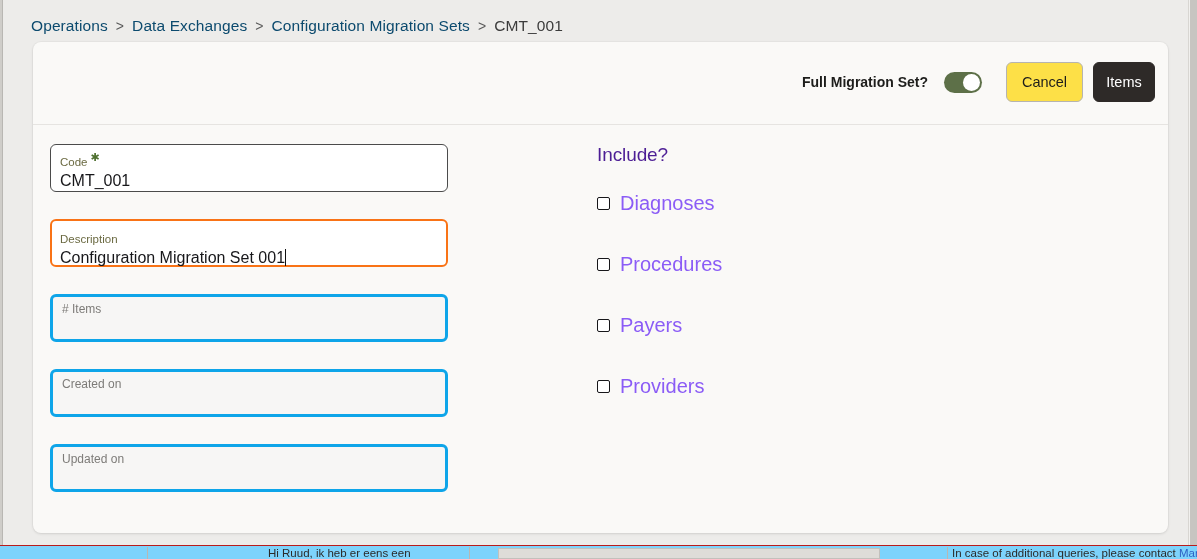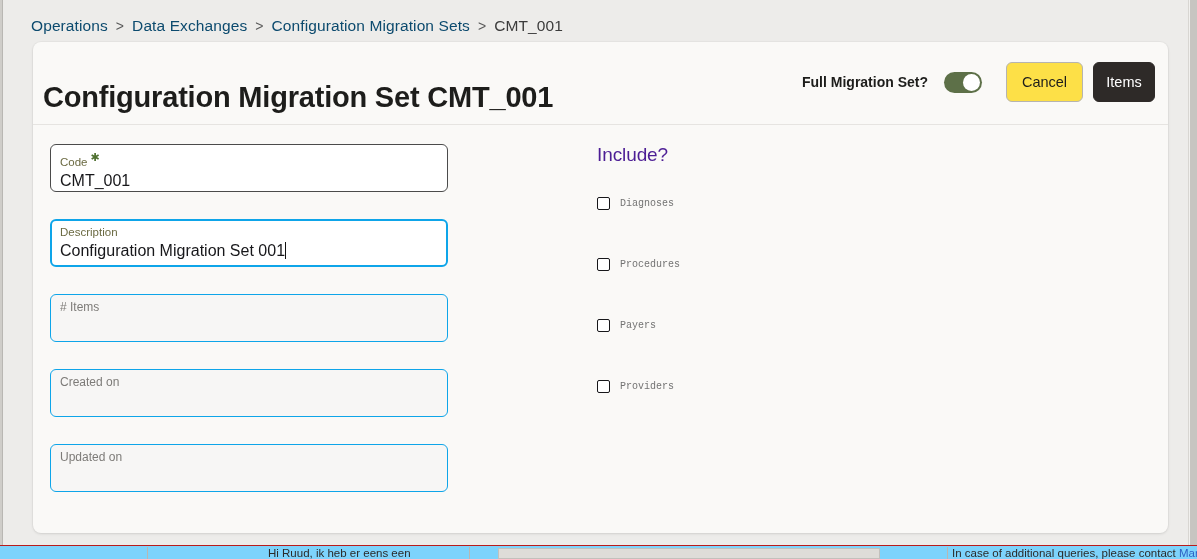--- a/index.html
+++ b/index.html
@@ -194,26 +194,26 @@
     box-sizing: border-box;
     border-radius: 6px;
     background: #ffffff;
     border: 1px solid #4b4b4b;
     height: 48px;
     padding: 6px 9px 16px 9px;
     margin-bottom: 27px;
     cursor: text;
   }
   .field.focused {
-    border: 2px solid #0ea5e9;
-    padding: 5px 8px 0 8px;
+    border: 2px solid #f97316;
+    padding: 12px 8px 0 8px;
   }
   .field.disabled {
     background: #f7f6f5;
-    border: 1px solid #0ea5e9;
+    border: 3px solid #0ea5e9;
     cursor: default;
   }
   .field-label {
     font-size: 11.5px;
     color: #6b6a42;
     line-height: 13px;
     white-space: nowrap;
   }
   .field.disabled .field-label {
     color: #7d7b78;
@@ -269,24 +269,23 @@
     width: 13px;
     height: 13px;
     border: 1.6px solid #17171a;
     border-radius: 2px;
     background: #ffffff;
     box-sizing: border-box;
     margin-right: 10px;
     flex: 0 0 auto;
   }
   .check-label {
-    font-size: 10px;
-    color: #737373;
-    white-space: nowrap;
-    font-family: Liberation Mono, monospace;
+    font-size: 20px;
+    color: #8b5cf6;
+    white-space: nowrap;
   }
 
   
   #bg-window {
     position: absolute;
     left: 0;
     top: 545px;
     width: 1197px;
     height: 17px;
     background: #7dd3fc;
@@ -338,21 +337,20 @@
       <span class="crumb-link">Data Exchanges</span>
       <span class="crumb-sep">&gt;</span>
       <span class="crumb-link">Configuration Migration Sets</span>
       <span class="crumb-sep">&gt;</span>
       <span class="crumb-current">CMT_001</span>
     </nav>
 
     <section id="card">
 
       <div id="card-header">
-        <h1 id="page-title">Configuration Migration Set CMT_001</h1>
 
         <div id="header-actions">
           <span class="toggle-label">Full Migration Set?</span>
           <div class="toggle-switch">
             <span class="knob"></span>
           </div>
           <button class="btn btn-cancel">Cancel</button>
           <button class="btn btn-save">Items</button>
         </div>
       </div>

